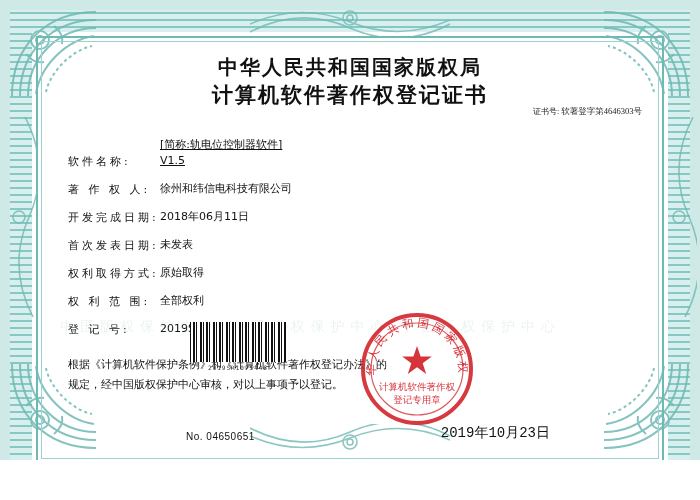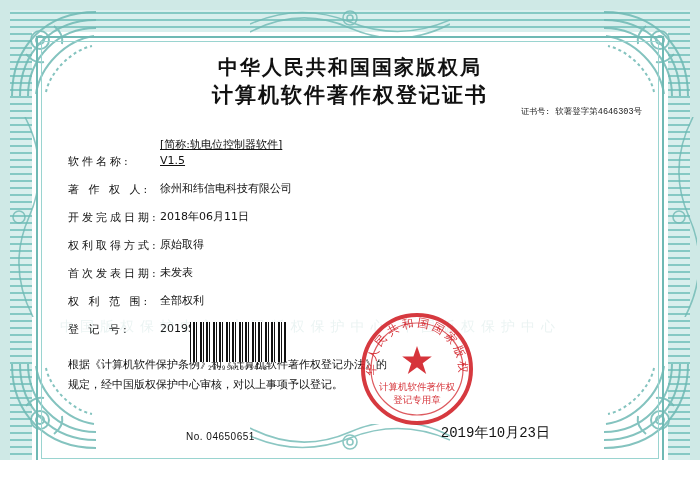--- a/index.html
+++ b/index.html
@@ -96,21 +96,21 @@
     letter-spacing: 2px;
     color: #111;
     font-family: "DejaVu Sans", sans-serif;
   }
   .cert-no {
     position: absolute;
     right: 14px;
     top: 62px;
     font-size: 8.5px;
     color: #222;
-    font-family: Liberation Mono, monospace;
+    font-family: Liberation Serif, serif;
     white-space: nowrap;
   }
   .cert-no .lbl { font-size: 8px; }
   .fields {
     margin-top: 28px;
     padding-left: 24px;
     font-size: 11px;
     color: #111;
     font-family: "DejaVu Sans", sans-serif;
   }
@@ -341,27 +341,27 @@
         <div class="field-label">著 作 权 人:</div>
         <div class="field-value">徐州和纬信电科技有限公司</div>
       </div>
 
       <div class="field-row">
         <div class="field-label">开发完成日期:</div>
         <div class="field-value">2018年06月11日</div>
       </div>
 
       <div class="field-row">
+        <div class="field-label">首次发表日期:</div>
+        <div class="field-value">未发表</div>
+      </div>
+
+      <div class="field-row">
         <div class="field-label">权利取得方式:</div>
         <div class="field-value">原始取得</div>
-      </div>
-
-      <div class="field-row">
-        <div class="field-label">首次发表日期:</div>
-        <div class="field-value">未发表</div>
       </div>
 
       <div class="field-row">
         <div class="field-label">权 利 范 围:</div>
         <div class="field-value">全部权利</div>
       </div>
 
       <div class="field-row">
         <div class="field-label">登 记 号:</div>
         <div class="field-value">2019SR1075446</div>

